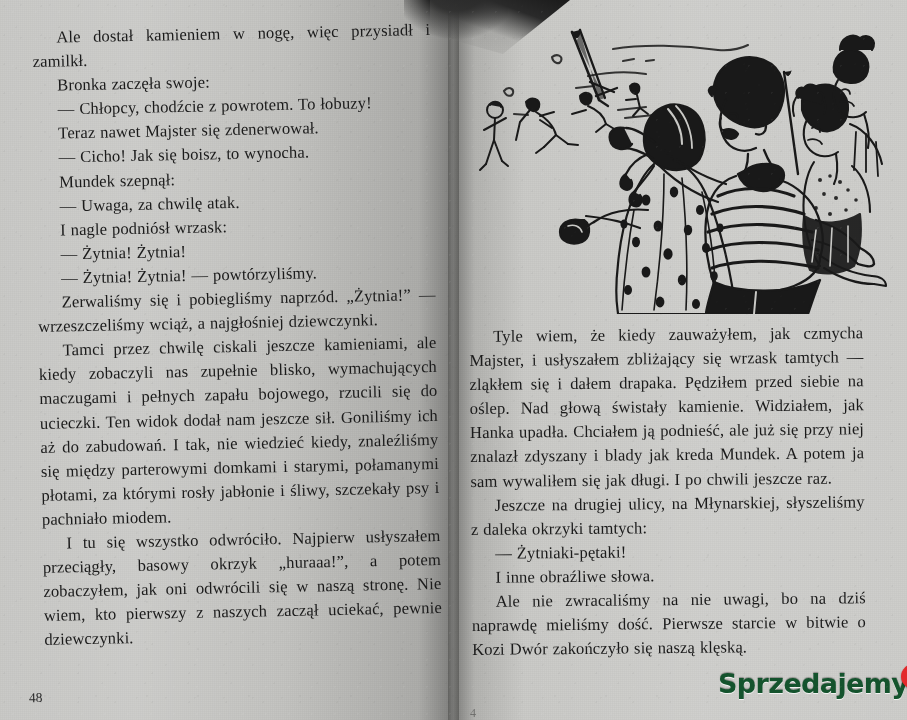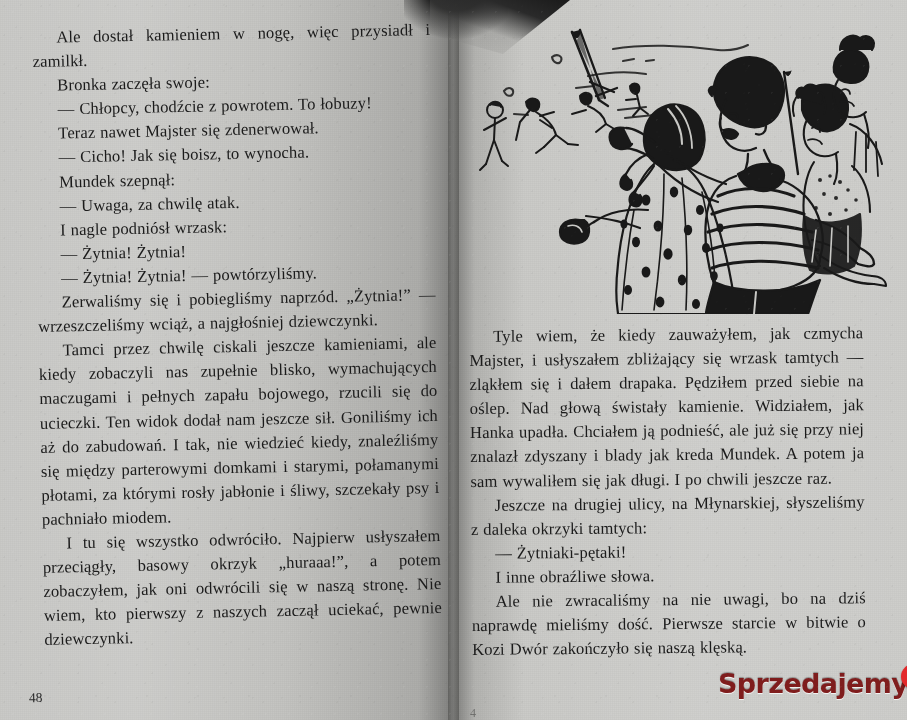--- a/index.html
+++ b/index.html
@@ -110,21 +110,21 @@
   .watermark{
     position:absolute;left:718px;top:668px;
     display:flex;align-items:center;
     pointer-events:none;
   }
   .wm-text{
     font-family:"DejaVu Sans", sans-serif;
     font-weight:bold;
     font-size:27px;
     letter-spacing:-.6px;
-    color:#7f1d1d;
+    color:#14532d;
     text-shadow:0 1px 0 rgba(255,255,255,.75), 0 -1px 1px rgba(90,90,88,.55);
   }
   .wm-badge{
     position:relative;margin-left:-7px;margin-top:-14px;
     width:25px;height:25px;border-radius:50%;
     background:#e3292b;
     display:flex;align-items:center;justify-content:center;
     box-shadow:0 1px 2px rgba(0,0,0,.35);
   }
   .wm-badge span{

